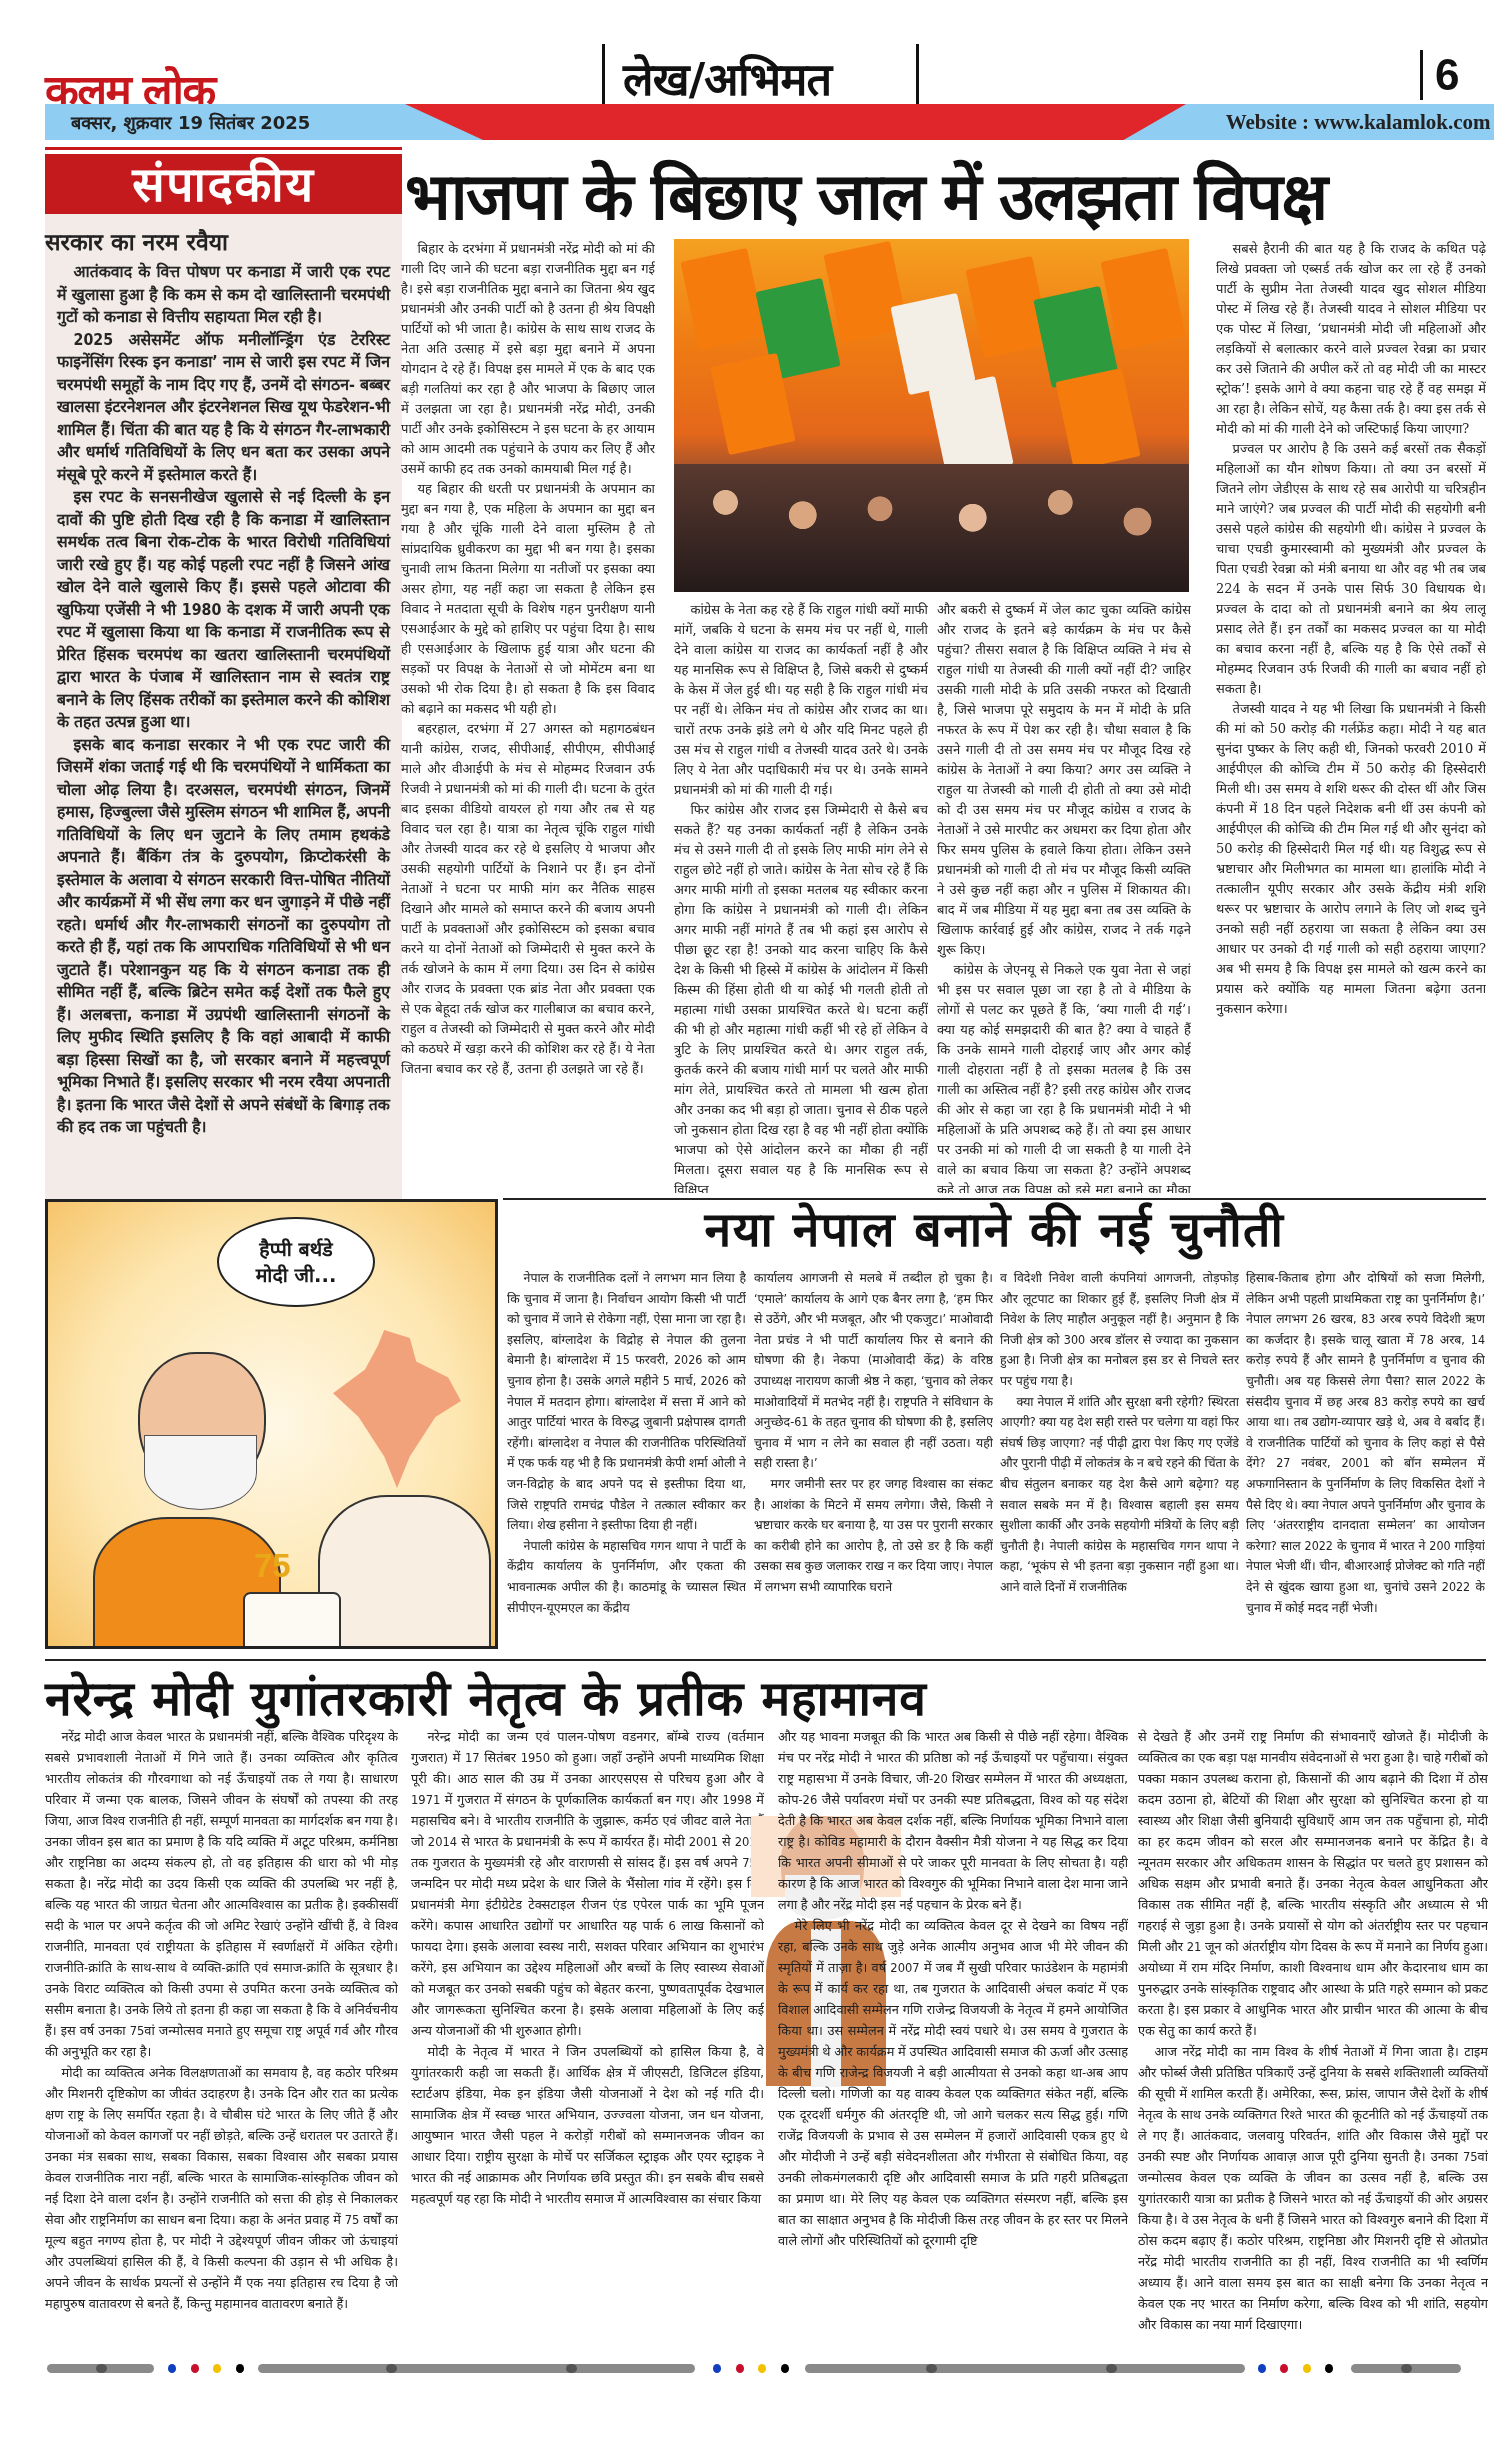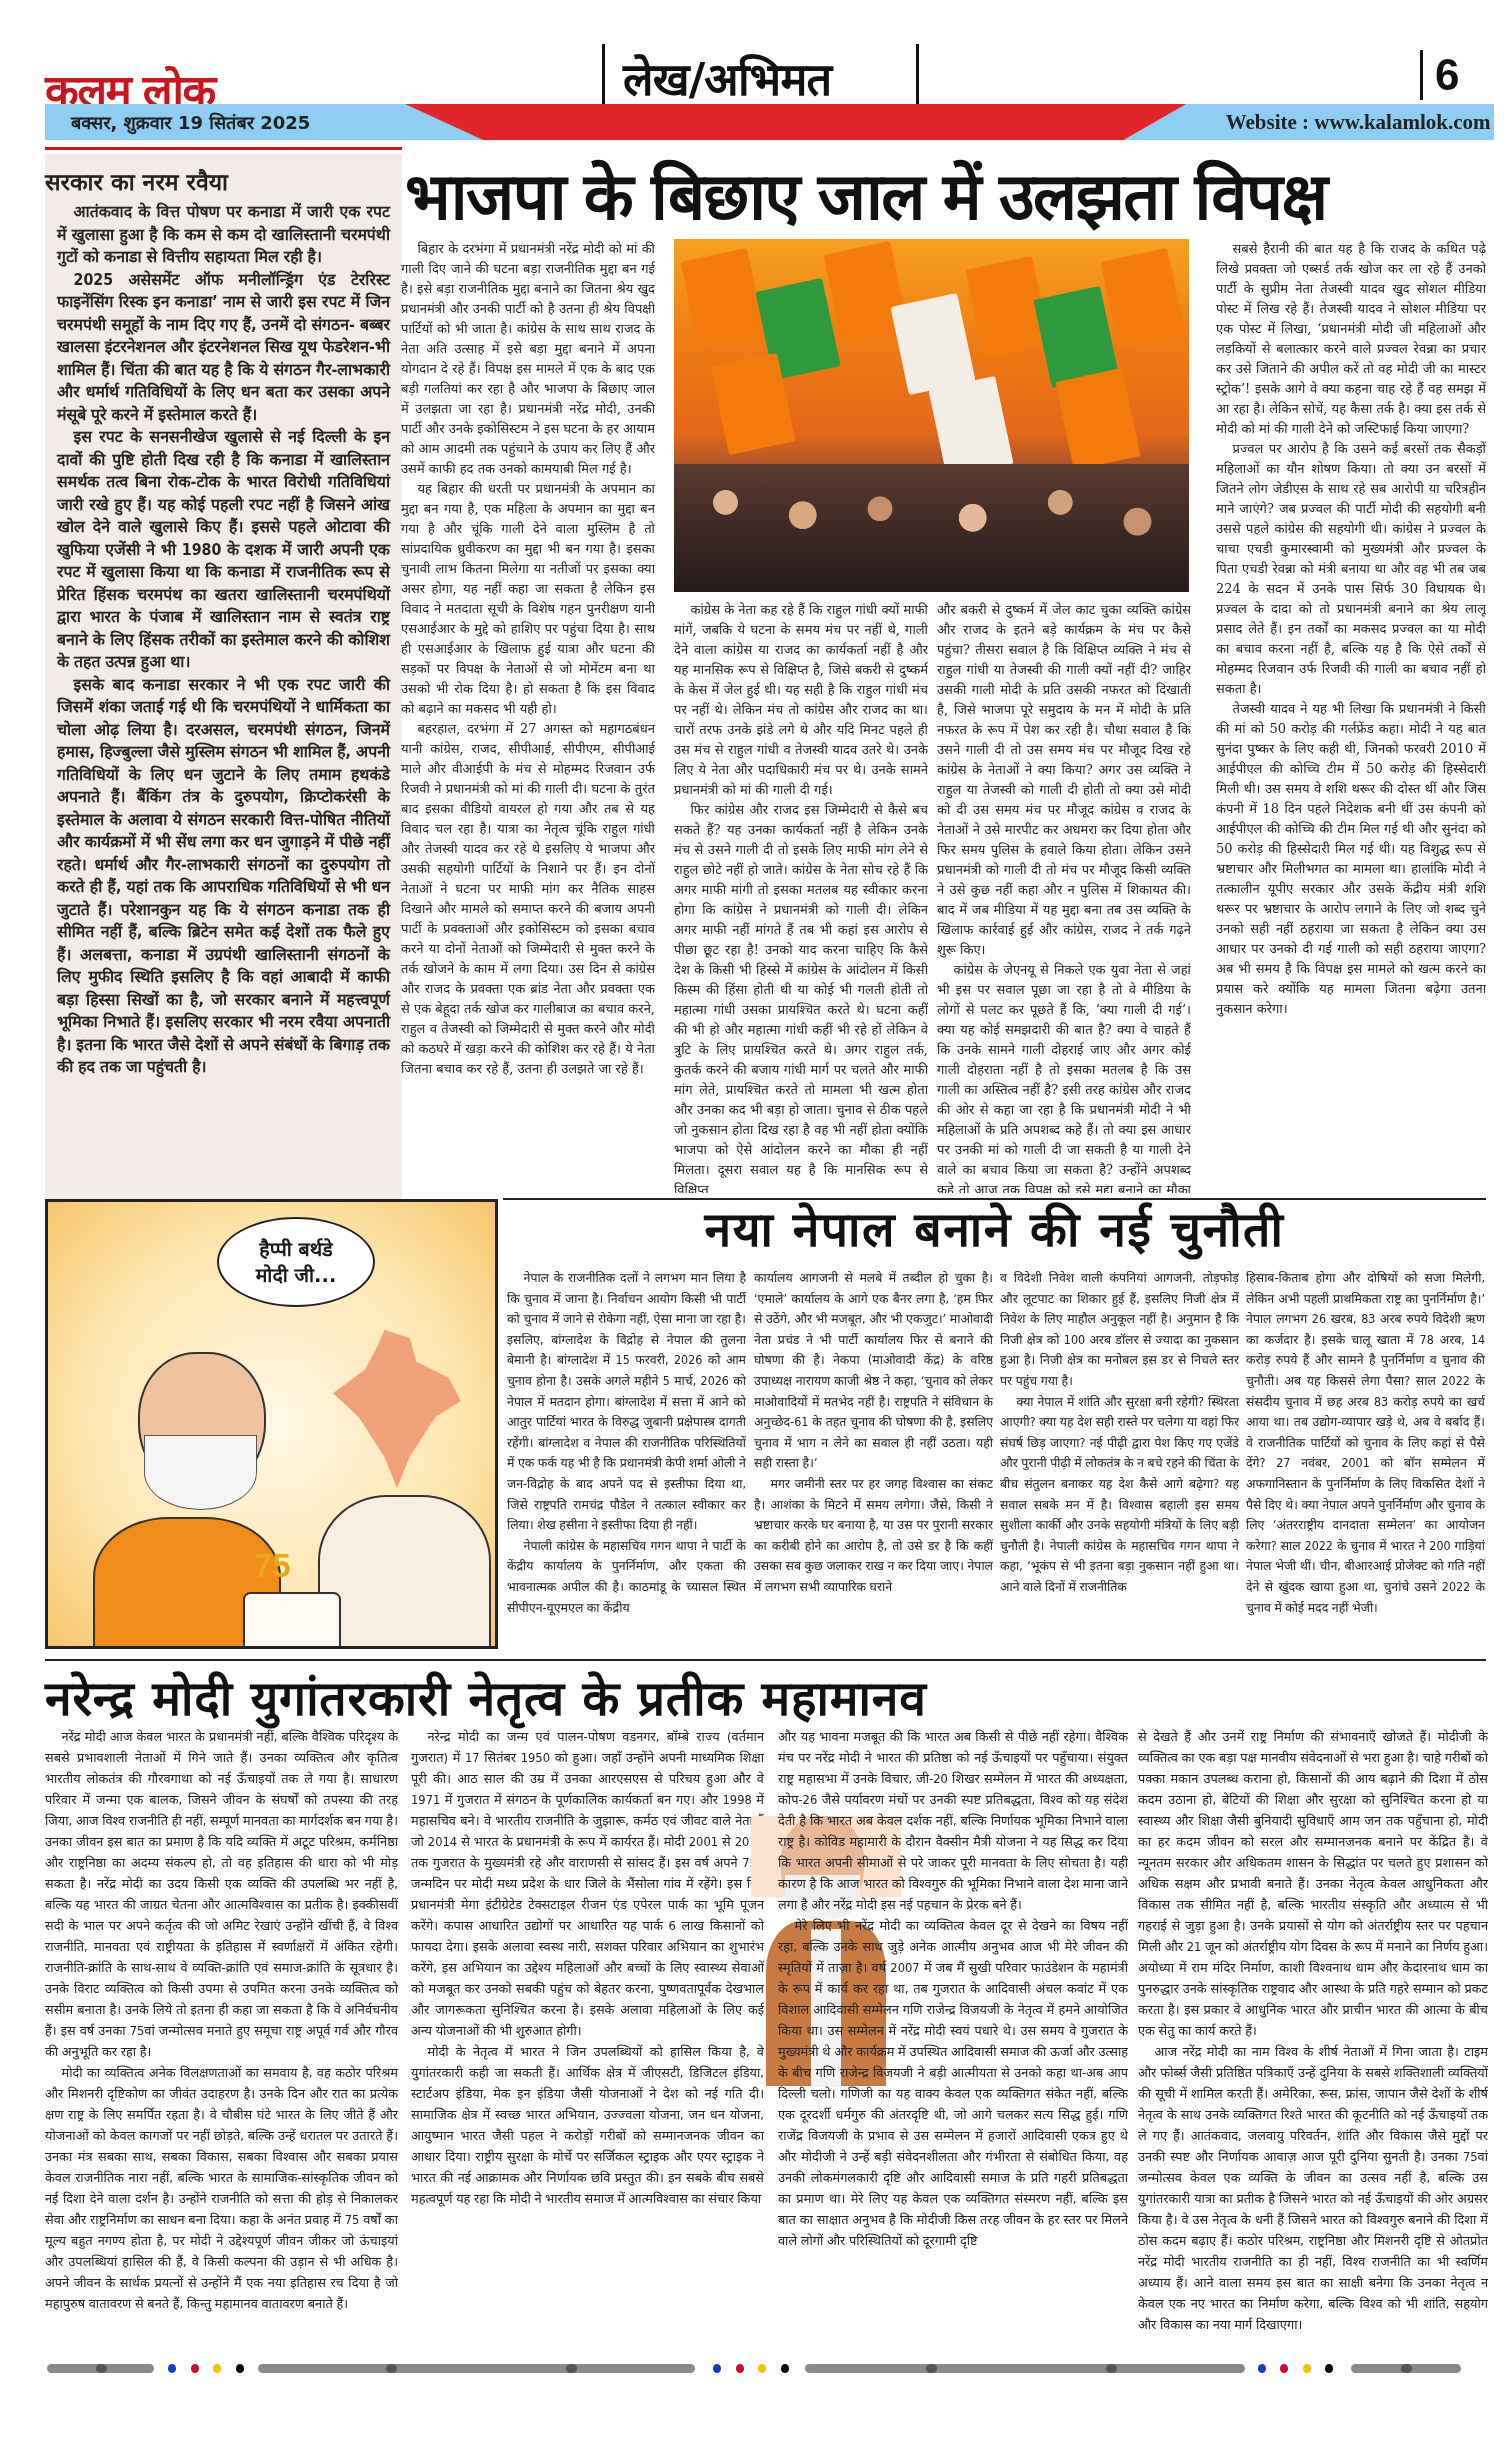--- a/index.html
+++ b/index.html
@@ -76,20 +76,21 @@
   <div class="page-no">6</div>
   <div class="band band-left"></div>
   <div class="band band-right"></div>
   <div class="band band-red"></div>
   <div class="date-text">बक्सर, शुक्रवार 19 सितंबर 2025</div>
   <div class="website">Website : www.kalamlok.com</div>
   <div class="redline"></div>
 </header>
 
 <section class="editorial">
+  <div class="editorial-head">संपादकीय</div>
   <h2 class="editorial-title">सरकार का नरम रवैया</h2>
   <p class="indent">आतंकवाद के वित्त पोषण पर कनाडा में जारी एक रपट में खुलासा हुआ है कि कम से कम दो खालिस्तानी चरमपंथी गुटों को कनाडा से वित्तीय सहायता मिल रही है।</p>
   <p class="indent">2025 असेसमेंट ऑफ मनीलॉन्ड्रिंग एंड टेररिस्ट फाइनेंसिंग रिस्क इन कनाडा’ नाम से जारी इस रपट में जिन चरमपंथी समूहों के नाम दिए गए हैं, उनमें दो संगठन- बब्बर खालसा इंटरनेशनल और इंटरनेशनल सिख यूथ फेडरेशन-भी शामिल हैं। चिंता की बात यह है कि ये संगठन गैर-लाभकारी और धर्मार्थ गतिविधियों के लिए धन बता कर उसका अपने मंसूबे पूरे करने में इस्तेमाल करते हैं।</p>
   <p class="indent">इस रपट के सनसनीखेज खुलासे से नई दिल्ली के इन दावों की पुष्टि होती दिख रही है कि कनाडा में खालिस्तान समर्थक तत्व बिना रोक-टोक के भारत विरोधी गतिविधियां जारी रखे हुए हैं। यह कोई पहली रपट नहीं है जिसने आंख खोल देने वाले खुलासे किए हैं। इससे पहले ओटावा की खुफिया एजेंसी ने भी 1980 के दशक में जारी अपनी एक रपट में खुलासा किया था कि कनाडा में राजनीतिक रूप से प्रेरित हिंसक चरमपंथ का खतरा खालिस्तानी चरमपंथियों द्वारा भारत के पंजाब में खालिस्तान नाम से स्वतंत्र राष्ट्र बनाने के लिए हिंसक तरीकों का इस्तेमाल करने की कोशिश के तहत उत्पन्न हुआ था।</p>
   <p class="indent">इसके बाद कनाडा सरकार ने भी एक रपट जारी की जिसमें शंका जताई गई थी कि चरमपंथियों ने धार्मिकता का चोला ओढ़ लिया है। दरअसल, चरमपंथी संगठन, जिनमें हमास, हिज्बुल्ला जैसे मुस्लिम संगठन भी शामिल हैं, अपनी गतिविधियों के लिए धन जुटाने के लिए तमाम हथकंडे अपनाते हैं। बैंकिंग तंत्र के दुरुपयोग, क्रिप्टोकरंसी के इस्तेमाल के अलावा ये संगठन सरकारी वित्त-पोषित नीतियों और कार्यक्रमों में भी सेंध लगा कर धन जुगाड़ने में पीछे नहीं रहते। धर्मार्थ और गैर-लाभकारी संगठनों का दुरुपयोग तो करते ही हैं, यहां तक कि आपराधिक गतिविधियों से भी धन जुटाते हैं। परेशानकुन यह कि ये संगठन कनाडा तक ही सीमित नहीं हैं, बल्कि ब्रिटेन समेत कई देशों तक फैले हुए हैं। अलबत्ता, कनाडा में उग्रपंथी खालिस्तानी संगठनों के लिए मुफीद स्थिति इसलिए है कि वहां आबादी में काफी बड़ा हिस्सा सिखों का है, जो सरकार बनाने में महत्त्वपूर्ण भूमिका निभाते हैं। इसलिए सरकार भी नरम रवैया अपनाती है। इतना कि भारत जैसे देशों से अपने संबंधों के बिगाड़ तक की हद तक जा पहुंचती है।</p>
 </section>
 
 <h1 class="lead-headline">भाजपा के बिछाए जाल में उलझता विपक्ष</h1>
 
 <div class="col" style="left:401px;top:239px;width:254px;height:953px;overflow:hidden">
@@ -145,21 +146,21 @@
 <h2 class="nepal-headline">नया नेपाल बनाने की नई चुनौती</h2>
 <div class="ncol" style="left:507px;top:1268px;width:239px;height:375px;overflow:hidden">
   <p>नेपाल के राजनीतिक दलों ने लगभग मान लिया है कि चुनाव में जाना है। निर्वाचन आयोग किसी भी पार्टी को चुनाव में जाने से रोकेगा नहीं, ऐसा माना जा रहा है। इसलिए, बांग्लादेश के विद्रोह से नेपाल की तुलना बेमानी है। बांग्लादेश में 15 फरवरी, 2026 को आम चुनाव होना है। उसके अगले महीने 5 मार्च, 2026 को नेपाल में मतदान होगा। बांग्लादेश में सत्ता में आने को आतुर पार्टियां भारत के विरुद्ध जुबानी प्रक्षेपास्त्र दागती रहेंगी। बांग्लादेश व नेपाल की राजनीतिक परिस्थितियों में एक फर्क यह भी है कि प्रधानमंत्री केपी शर्मा ओली ने जन-विद्रोह के बाद अपने पद से इस्तीफा दिया था, जिसे राष्ट्रपति रामचंद्र पौडेल ने तत्काल स्वीकार कर लिया। शेख हसीना ने इस्तीफा दिया ही नहीं।</p>
   <p>नेपाली कांग्रेस के महासचिव गगन थापा ने पार्टी के केंद्रीय कार्यालय के पुनर्निर्माण, और एकता की भावनात्मक अपील की है। काठमांडू के च्यासल स्थित सीपीएन-यूएमएल का केंद्रीय</p>
 </div>
 <div class="ncol" style="left:754px;top:1268px;width:239px;height:375px;overflow:hidden">
   <p class="noindent">कार्यालय आगजनी से मलबे में तब्दील हो चुका है। ‘एमाले’ कार्यालय के आगे एक बैनर लगा है, ‘हम फिर से उठेंगे, और भी मजबूत, और भी एकजुट।’ माओवादी नेता प्रचंड ने भी पार्टी कार्यालय फिर से बनाने की घोषणा की है। नेकपा (माओवादी केंद्र) के वरिष्ठ उपाध्यक्ष नारायण काजी श्रेष्ठ ने कहा, ‘चुनाव को लेकर माओवादियों में मतभेद नहीं है। राष्ट्रपति ने संविधान के अनुच्छेद-61 के तहत चुनाव की घोषणा की है, इसलिए चुनाव में भाग न लेने का सवाल ही नहीं उठता। यही सही रास्ता है।’</p>
   <p>मगर जमीनी स्तर पर हर जगह विश्वास का संकट है। आशंका के मिटने में समय लगेगा। जैसे, किसी ने भ्रष्टाचार करके घर बनाया है, या उस पर पुरानी सरकार का करीबी होने का आरोप है, तो उसे डर है कि कहीं उसका सब कुछ जलाकर राख न कर दिया जाए। नेपाल में लगभग सभी व्यापारिक घराने</p>
 </div>
 <div class="ncol" style="left:1000px;top:1268px;width:239px;height:375px;overflow:hidden">
-  <p class="noindent">व विदेशी निवेश वाली कंपनियां आगजनी, तोड़फोड़ और लूटपाट का शिकार हुई हैं, इसलिए निजी क्षेत्र में निवेश के लिए माहौल अनुकूल नहीं है। अनुमान है कि निजी क्षेत्र को 100 अरब डॉलर से ज्यादा का नुकसान हुआ है। निजी क्षेत्र का मनोबल इस डर से निचले स्तर पर पहुंच गया है।</p>
+  <p class="noindent">व विदेशी निवेश वाली कंपनियां आगजनी, तोड़फोड़ और लूटपाट का शिकार हुई हैं, इसलिए निजी क्षेत्र में निवेश के लिए माहौल अनुकूल नहीं है। अनुमान है कि निजी क्षेत्र को 300 अरब डॉलर से ज्यादा का नुकसान हुआ है। निजी क्षेत्र का मनोबल इस डर से निचले स्तर पर पहुंच गया है।</p>
   <p>क्या नेपाल में शांति और सुरक्षा बनी रहेगी? स्थिरता आएगी? क्या यह देश सही रास्ते पर चलेगा या वहां फिर संघर्ष छिड़ जाएगा? नई पीढ़ी द्वारा पेश किए गए एजेंडे और पुरानी पीढ़ी में लोकतंत्र के न बचे रहने की चिंता के बीच संतुलन बनाकर यह देश कैसे आगे बढ़ेगा? यह सवाल सबके मन में है। विश्वास बहाली इस समय सुशीला कार्की और उनके सहयोगी मंत्रियों के लिए बड़ी चुनौती है। नेपाली कांग्रेस के महासचिव गगन थापा ने कहा, ‘भूकंप से भी इतना बड़ा नुकसान नहीं हुआ था। आने वाले दिनों में राजनीतिक</p>
 </div>
 <div class="ncol" style="left:1246px;top:1268px;width:239px;height:375px;overflow:hidden">
   <p class="noindent">हिसाब-किताब होगा और दोषियों को सजा मिलेगी, लेकिन अभी पहली प्राथमिकता राष्ट्र का पुनर्निर्माण है।’ नेपाल लगभग 26 खरब, 83 अरब रुपये विदेशी ऋण का कर्जदार है। इसके चालू खाता में 78 अरब, 14 करोड़ रुपये हैं और सामने है पुनर्निर्माण व चुनाव की चुनौती। अब यह किससे लेगा पैसा? साल 2022 के संसदीय चुनाव में छह अरब 83 करोड़ रुपये का खर्च आया था। तब उद्योग-व्यापार खड़े थे, अब वे बर्बाद हैं। वे राजनीतिक पार्टियों को चुनाव के लिए कहां से पैसे देंगे? 27 नवंबर, 2001 को बॉन सम्मेलन में अफगानिस्तान के पुनर्निर्माण के लिए विकसित देशों ने पैसे दिए थे। क्या नेपाल अपने पुनर्निर्माण और चुनाव के लिए ‘अंतरराष्ट्रीय दानदाता सम्मेलन’ का आयोजन करेगा? साल 2022 के चुनाव में भारत ने 200 गाड़ियां नेपाल भेजी थीं। चीन, बीआरआई प्रोजेक्ट को गति नहीं देने से खुंदक खाया हुआ था, चुनांचे उसने 2022 के चुनाव में कोई मदद नहीं भेजी।</p>
 </div>
 
 <div class="divider-h" style="left:45px;top:1659px;width:1441px"></div>
 
 <h2 class="modi-headline">नरेन्द्र मोदी युगांतरकारी नेतृत्व के प्रतीक महामानव</h2>
 <div class="mcol" style="left:45px;top:1726px;width:353px;height:630px;overflow:hidden">

